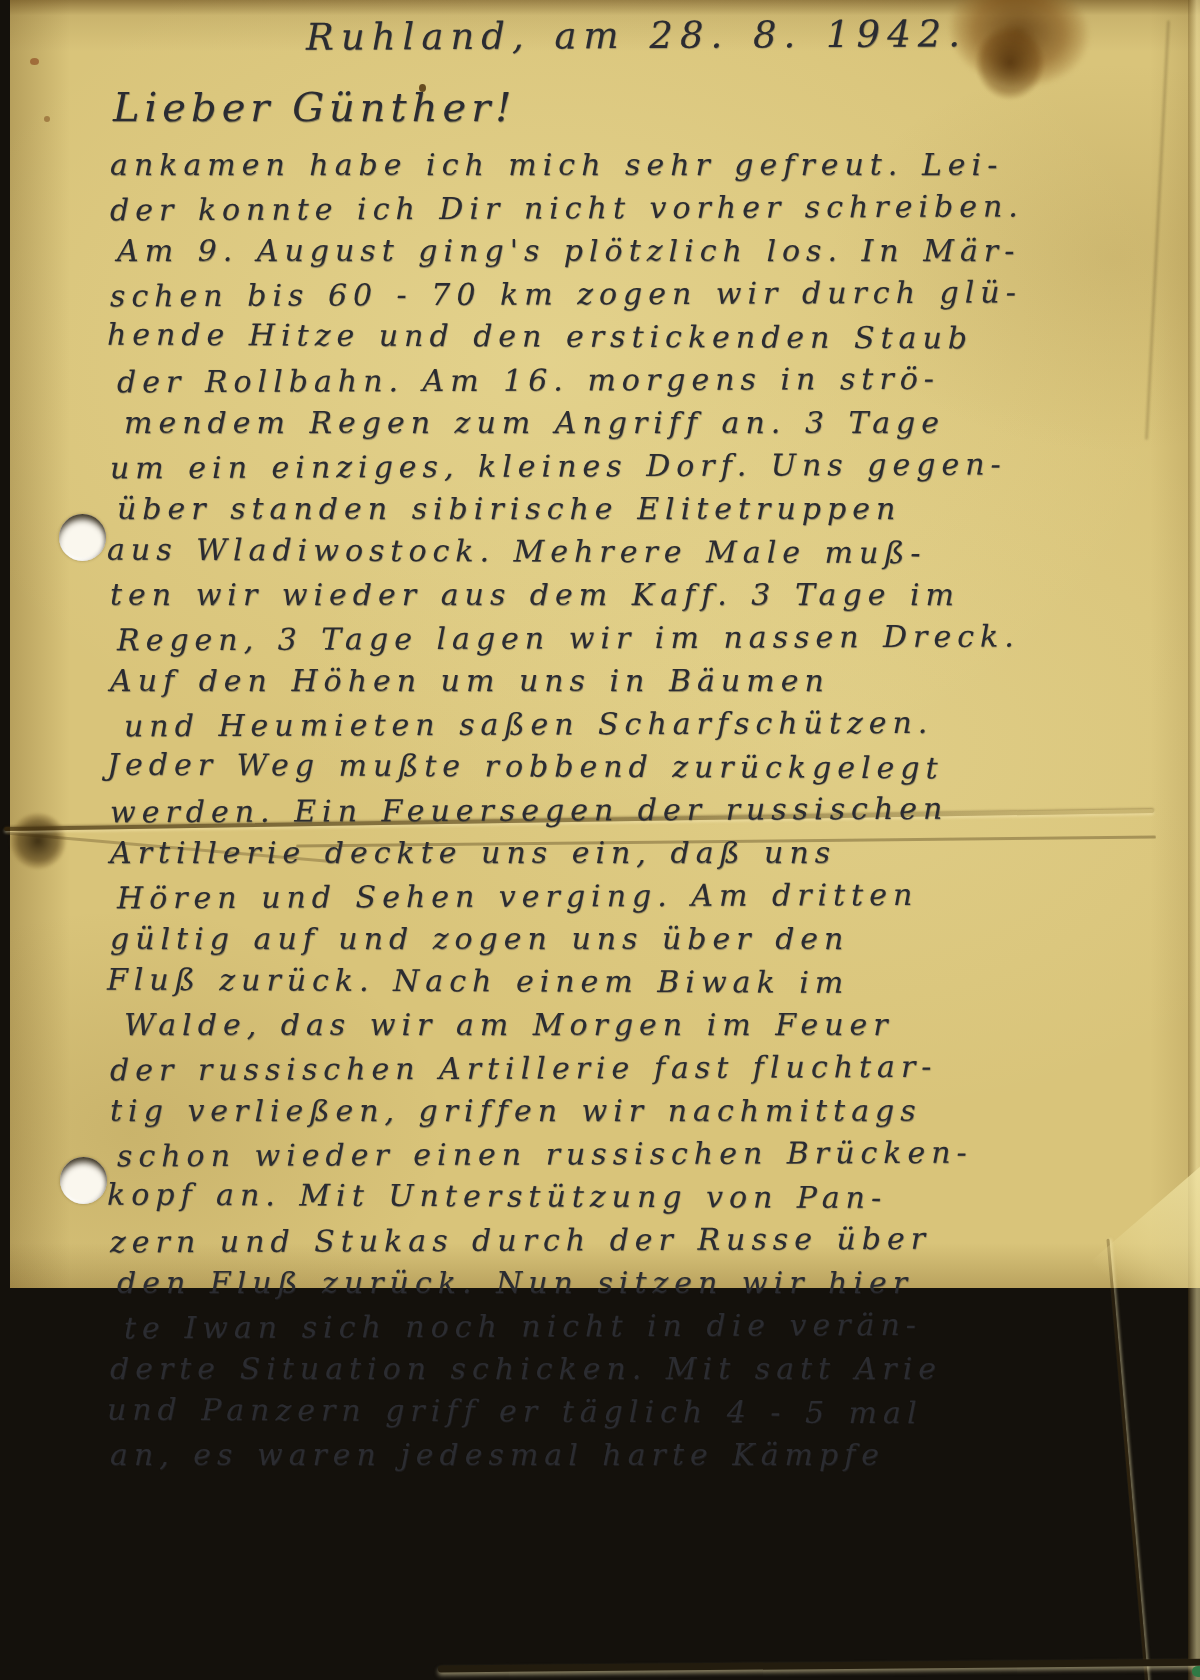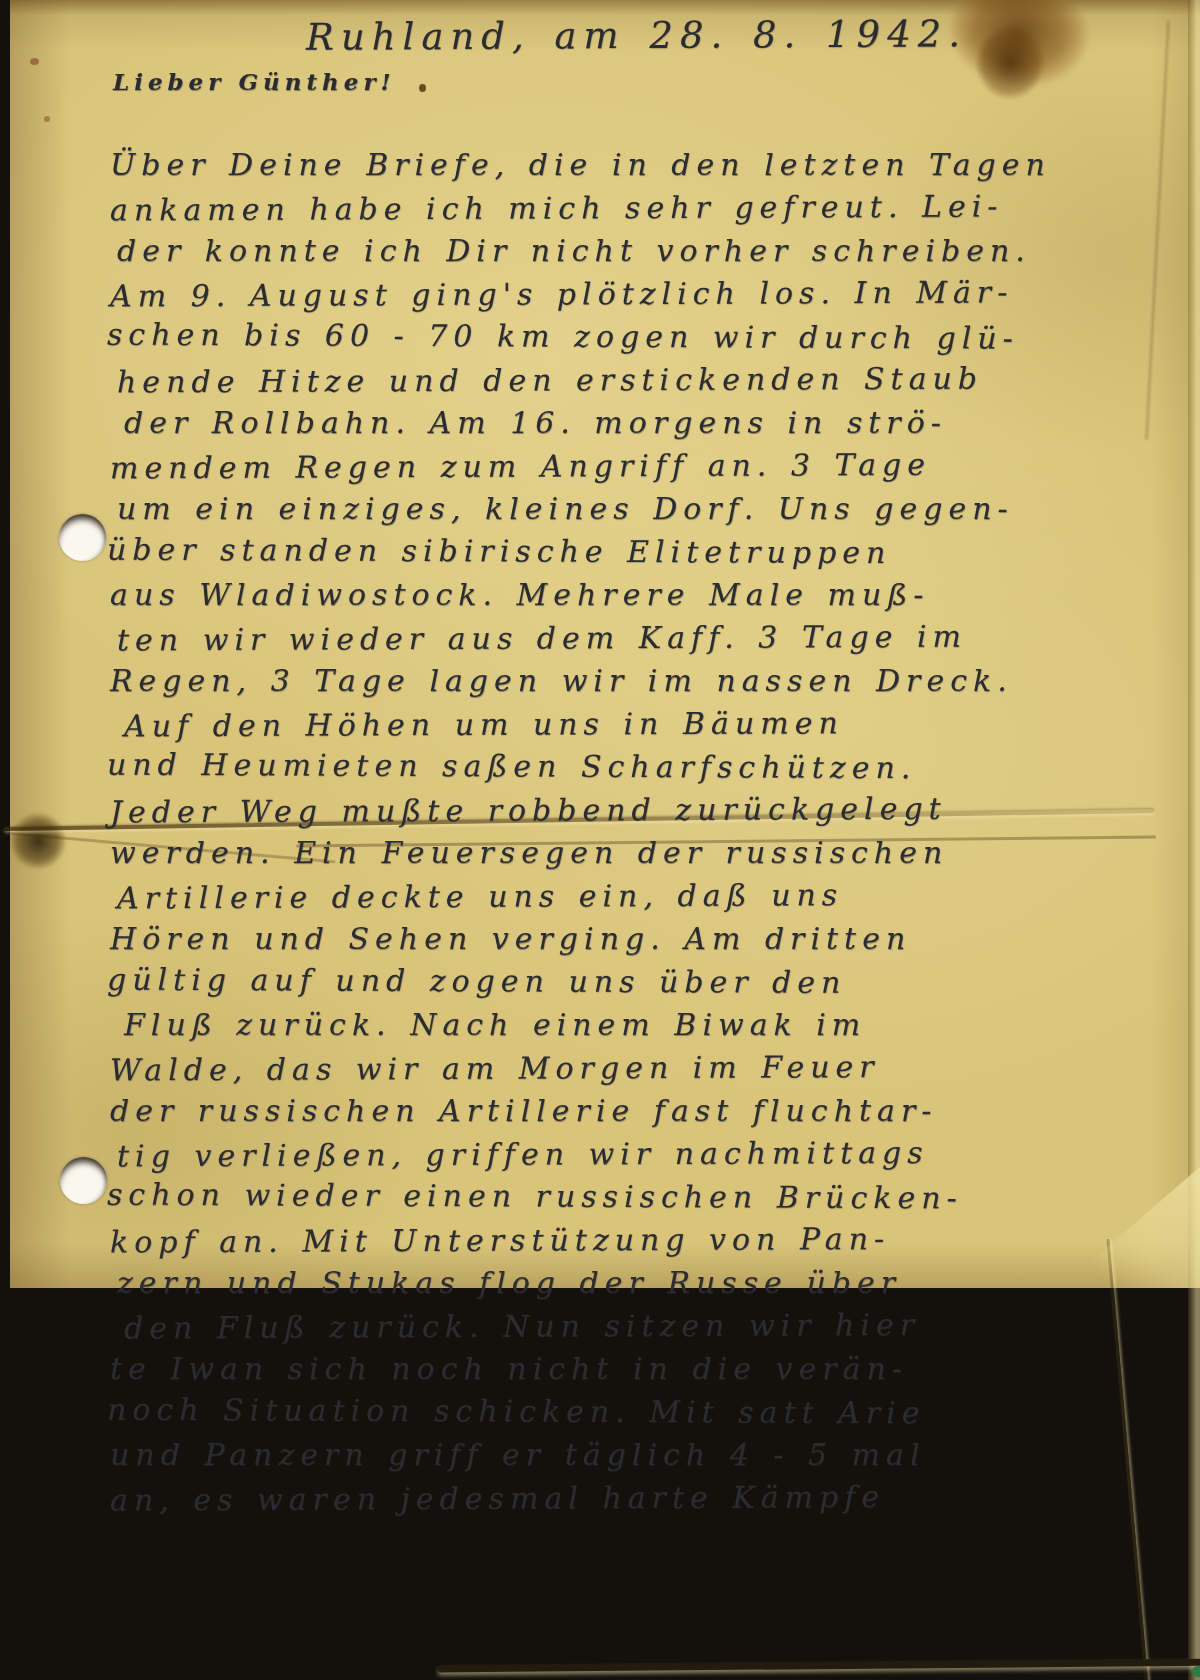--- a/index.html
+++ b/index.html
@@ -113,22 +113,22 @@
     color:#2b2c31;
     text-shadow:0.5px 0.6px 0.9px rgba(43,44,49,0.50);
     white-space:nowrap;
   }
   .dateline {
     position:absolute; left:296px; top:14px;
     font-size:37px; letter-spacing:7px; word-spacing:5px;
     transform:rotate(-0.3deg);
   }
   .salutation {
-    position:absolute; left:103px; top:68px;
-    font-size:23px; letter-spacing:5px;font-weight:bold;
+    position:absolute; left:103px; top:84px;
+    font-size:40px; letter-spacing:5px;
   }
   .letter-body {
     position:absolute; left:100px; top:143px; width:1078px;
   }
   .line {
     height:43px; line-height:43px;
     font-size:30px; letter-spacing:6px; word-spacing:3px;
   }
   .line:nth-child(2n)   { transform:rotate(-0.25deg); }
   .line:nth-child(3n)   { margin-left:7px; }
@@ -157,21 +157,20 @@
   <div class="bottom-edge-line"></div>
   <div class="speck speck-green"></div>
 
   <div class="hole hole-top"></div>
   <div class="hole hole-bottom"></div>
 
   <div class="hand dateline">Ruhland, am 28. 8. 1942.</div>
   <div class="hand salutation">Lieber Günther!</div>
 
   <div class="letter-body">
-    <div class="hand line">Über Deine Briefe, die in den letzten Tagen</div>
     <div class="hand line">ankamen habe ich mich sehr gefreut. Lei-</div>
     <div class="hand line">der konnte ich Dir nicht vorher schreiben.</div>
     <div class="hand line">Am 9. August ging's plötzlich los. In Mär-</div>
     <div class="hand line">schen bis 60 - 70 km zogen wir durch glü-</div>
     <div class="hand line">hende Hitze und den erstickenden Staub</div>
     <div class="hand line">der Rollbahn. Am 16. morgens in strö-</div>
     <div class="hand line">mendem Regen zum Angriff an. 3 Tage</div>
     <div class="hand line">um ein einziges, kleines Dorf. Uns gegen-</div>
     <div class="hand line">über standen sibirische Elitetruppen</div>
     <div class="hand line">aus Wladiwostock. Mehrere Male muß-</div>
@@ -183,21 +182,21 @@
     <div class="hand line">werden. Ein Feuersegen der russischen</div>
     <div class="hand line">Artillerie deckte uns ein, daß uns</div>
     <div class="hand line">Hören und Sehen verging. Am dritten</div>
     <div class="hand line">gültig auf und zogen uns über den</div>
     <div class="hand line">Fluß zurück. Nach einem Biwak im</div>
     <div class="hand line">Walde, das wir am Morgen im Feuer</div>
     <div class="hand line">der russischen Artillerie fast fluchtar-</div>
     <div class="hand line">tig verließen, griffen wir nachmittags</div>
     <div class="hand line">schon wieder einen russischen Brücken-</div>
     <div class="hand line">kopf an. Mit Unterstützung von Pan-</div>
-    <div class="hand line">zern und Stukas flog der Russe über</div>
+    <div class="hand line">zern und Stukas durch der Russe über</div>
     <div class="hand line">den Fluß zurück. Nun sitzen wir hier</div>
     <div class="hand line">te Iwan sich noch nicht in die verän-</div>
-    <div class="hand line">noch Situation schicken. Mit satt Arie</div>
+    <div class="hand line">derte Situation schicken. Mit satt Arie</div>
     <div class="hand line">und Panzern griff er täglich 4 - 5 mal</div>
     <div class="hand line">an, es waren jedesmal harte Kämpfe</div>
   </div>
 
 </div>
 
 </body></html>

